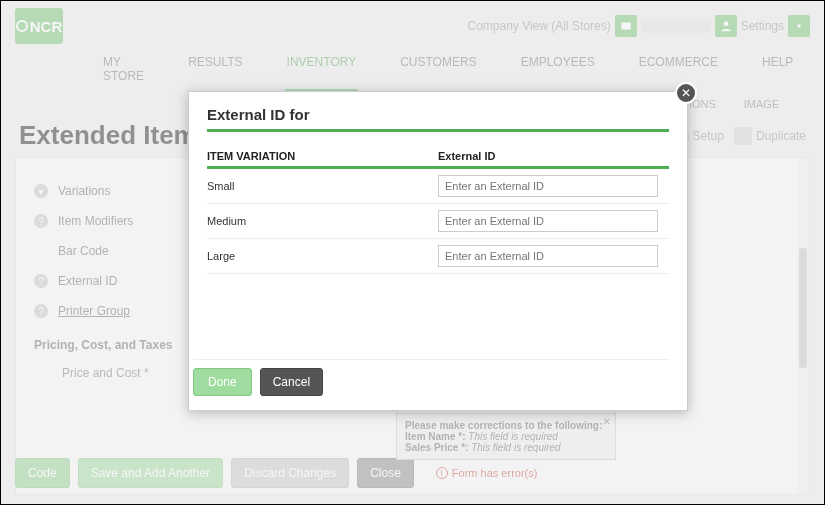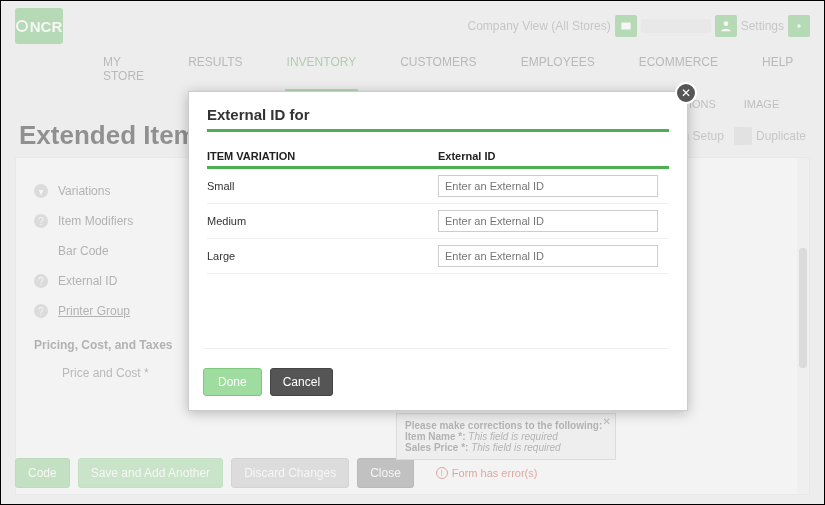--- a/index.html
+++ b/index.html
@@ -140,21 +140,21 @@
     background:#555; color:#fff; display:flex;align-items:center;justify-content:center;
     border:2px solid #fff; cursor:pointer; font-size:12px;
   }
   .modal h2{font-size:15px;color:#333;font-weight:bold;margin-bottom:6px;}
   .modal .rule{height:3px;background:#4caf50;margin-bottom:14px;}
   .modal table{width:100%; border-collapse:collapse;}
   .modal th{text-align:left;font-size:11px;color:#222;font-weight:bold;padding:4px 0;}
   .modal thead tr{border-bottom:3px solid #4caf50;}
   .modal td{padding:6px 0;font-size:11px;color:#333;border-bottom:1px solid #eee;}
   .modal input[type=text]{width:220px;padding:4px 6px;font-size:11px;color:#999;border:1px solid #ccc;}
-  .modal .footer{position:absolute;left:14px;right:18px;bottom:14px;border-top:1px solid #eee;padding-top:19px;display:flex;gap:8px;}
+  .modal .footer{position:absolute;left:4px;right:18px;bottom:14px;border-top:1px solid #eee;padding-top:8px;display:flex;gap:8px;}
   .btn.done{background:#9fdc9f;color:#fff;border-color:#7fc77f;padding:6px 14px;}
   .btn.cancel{background:#555;color:#fff;border-color:#444;padding:6px 12px;}
 </style>
 </head>
 <body>
 
 <div class="topbar">
   <div class="logo">
     <span class="ring"></span>
     <span>NCR</span>

